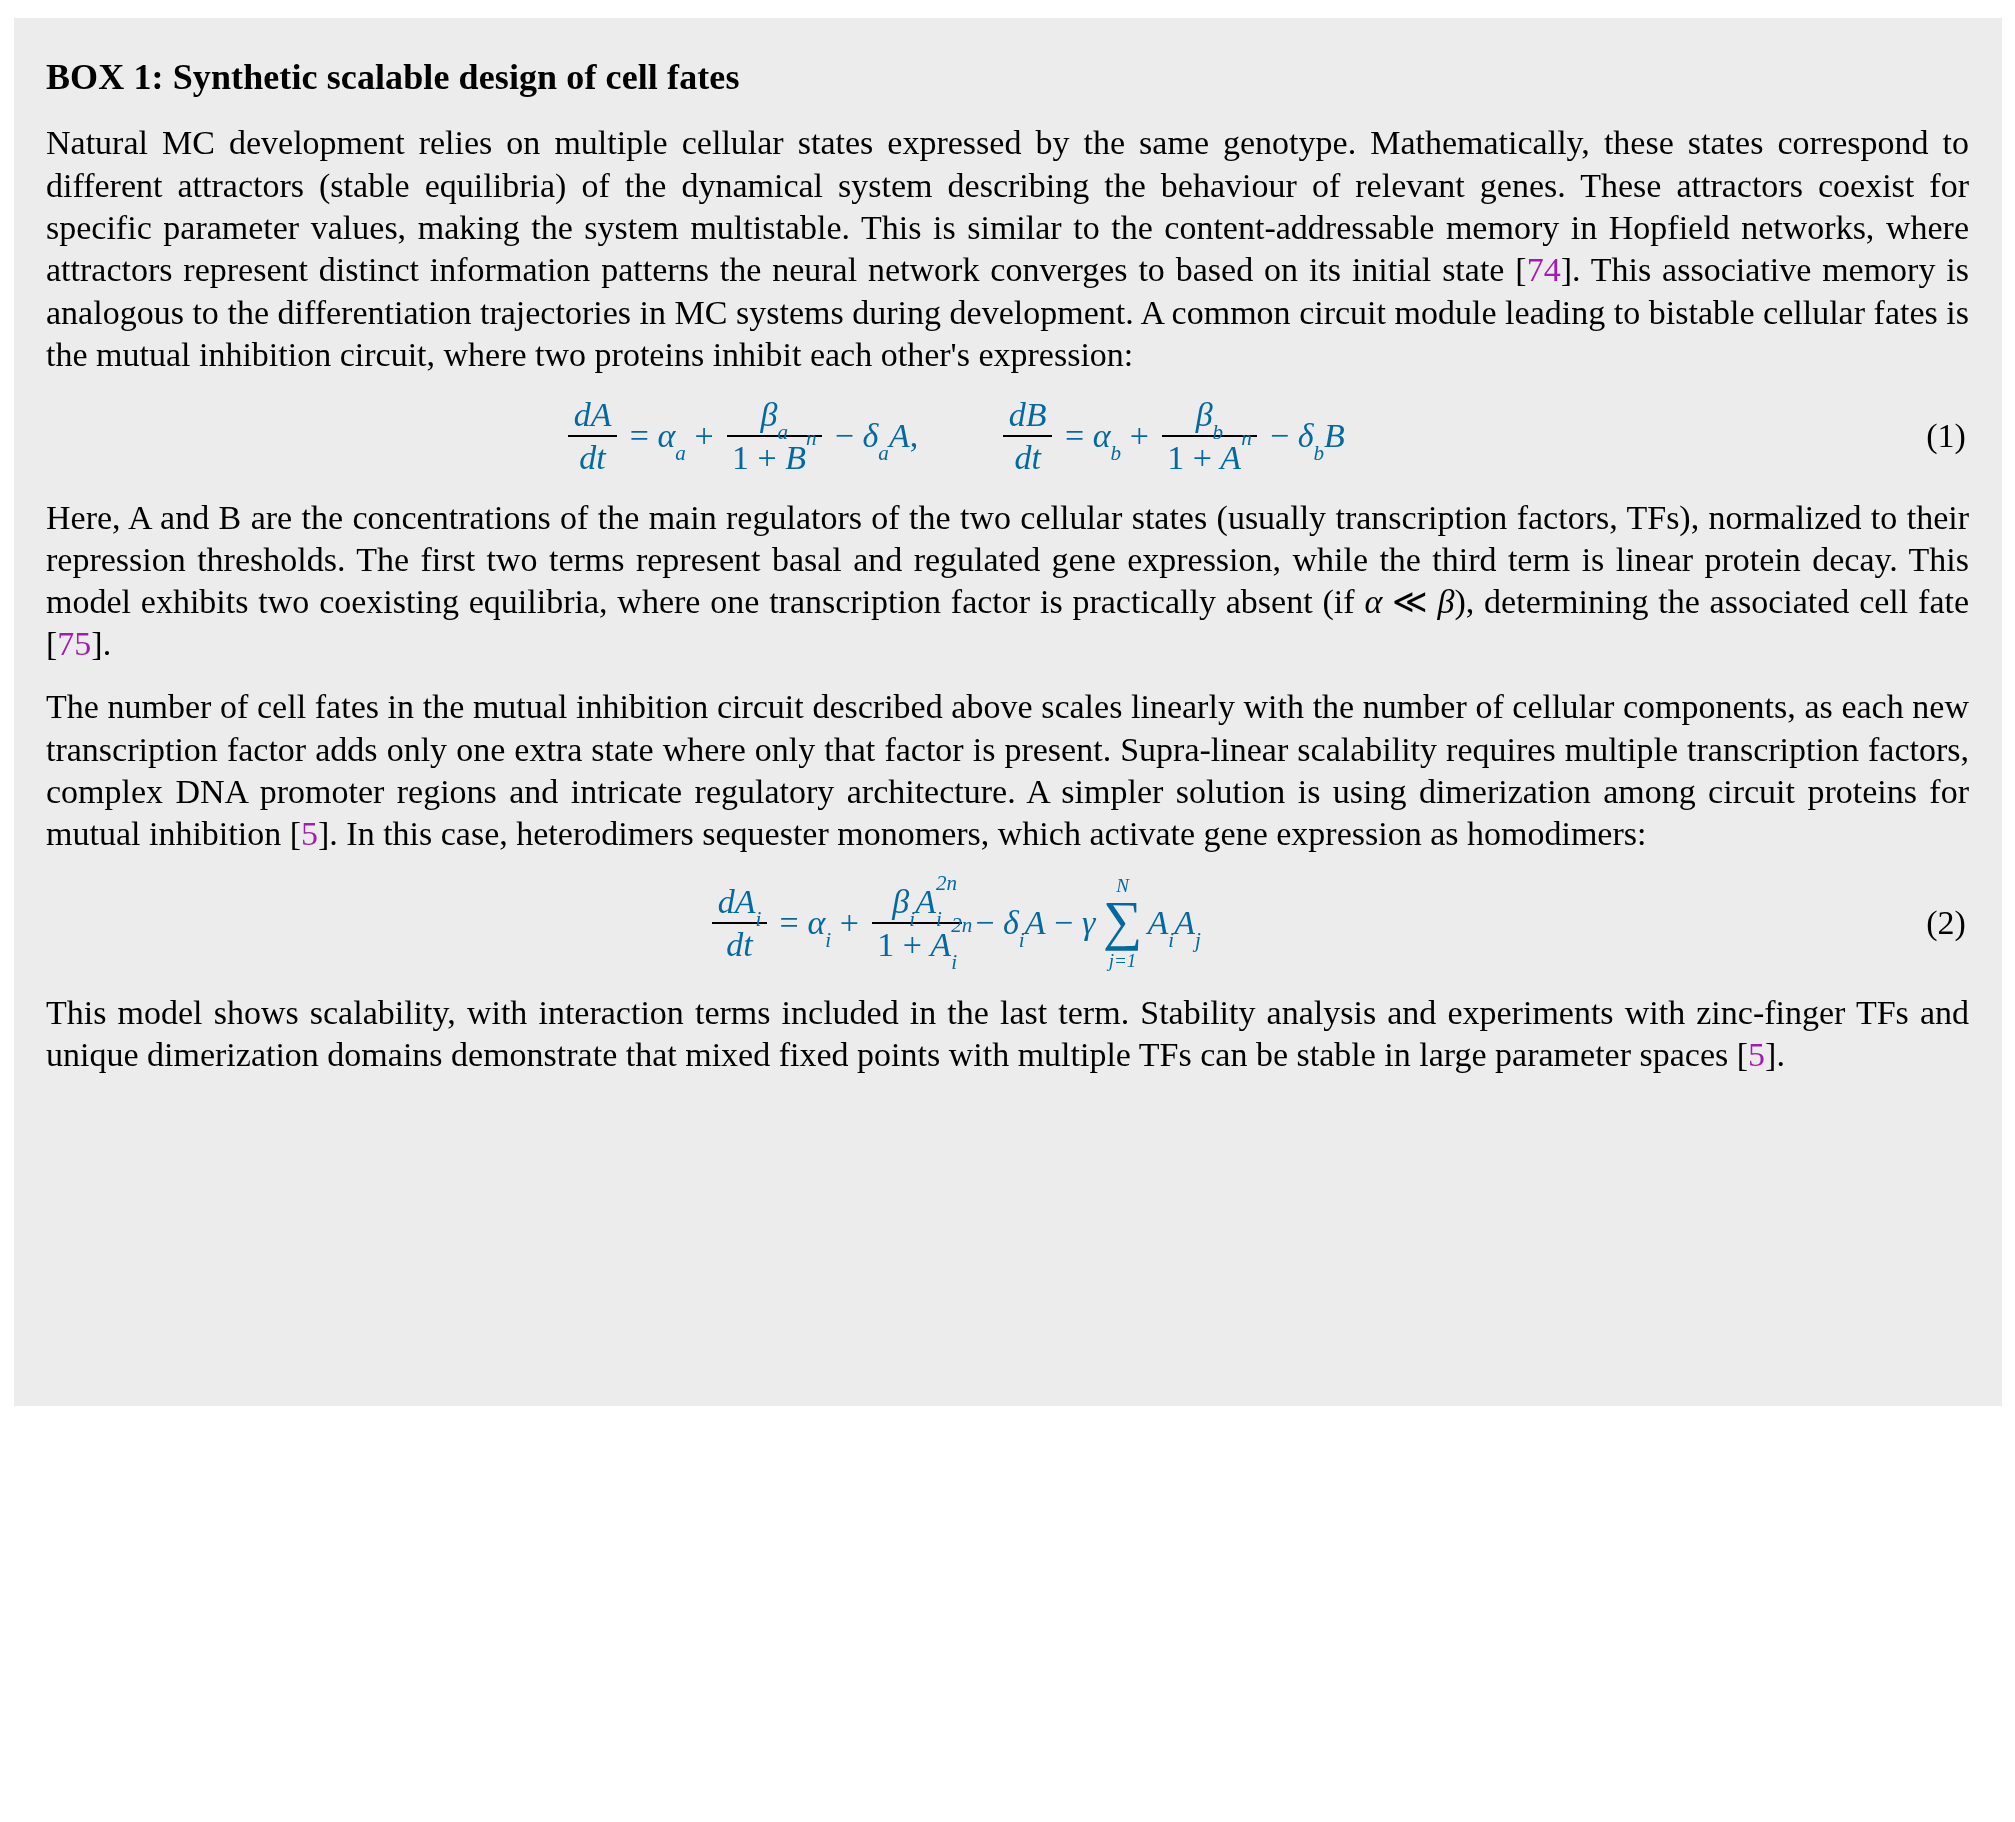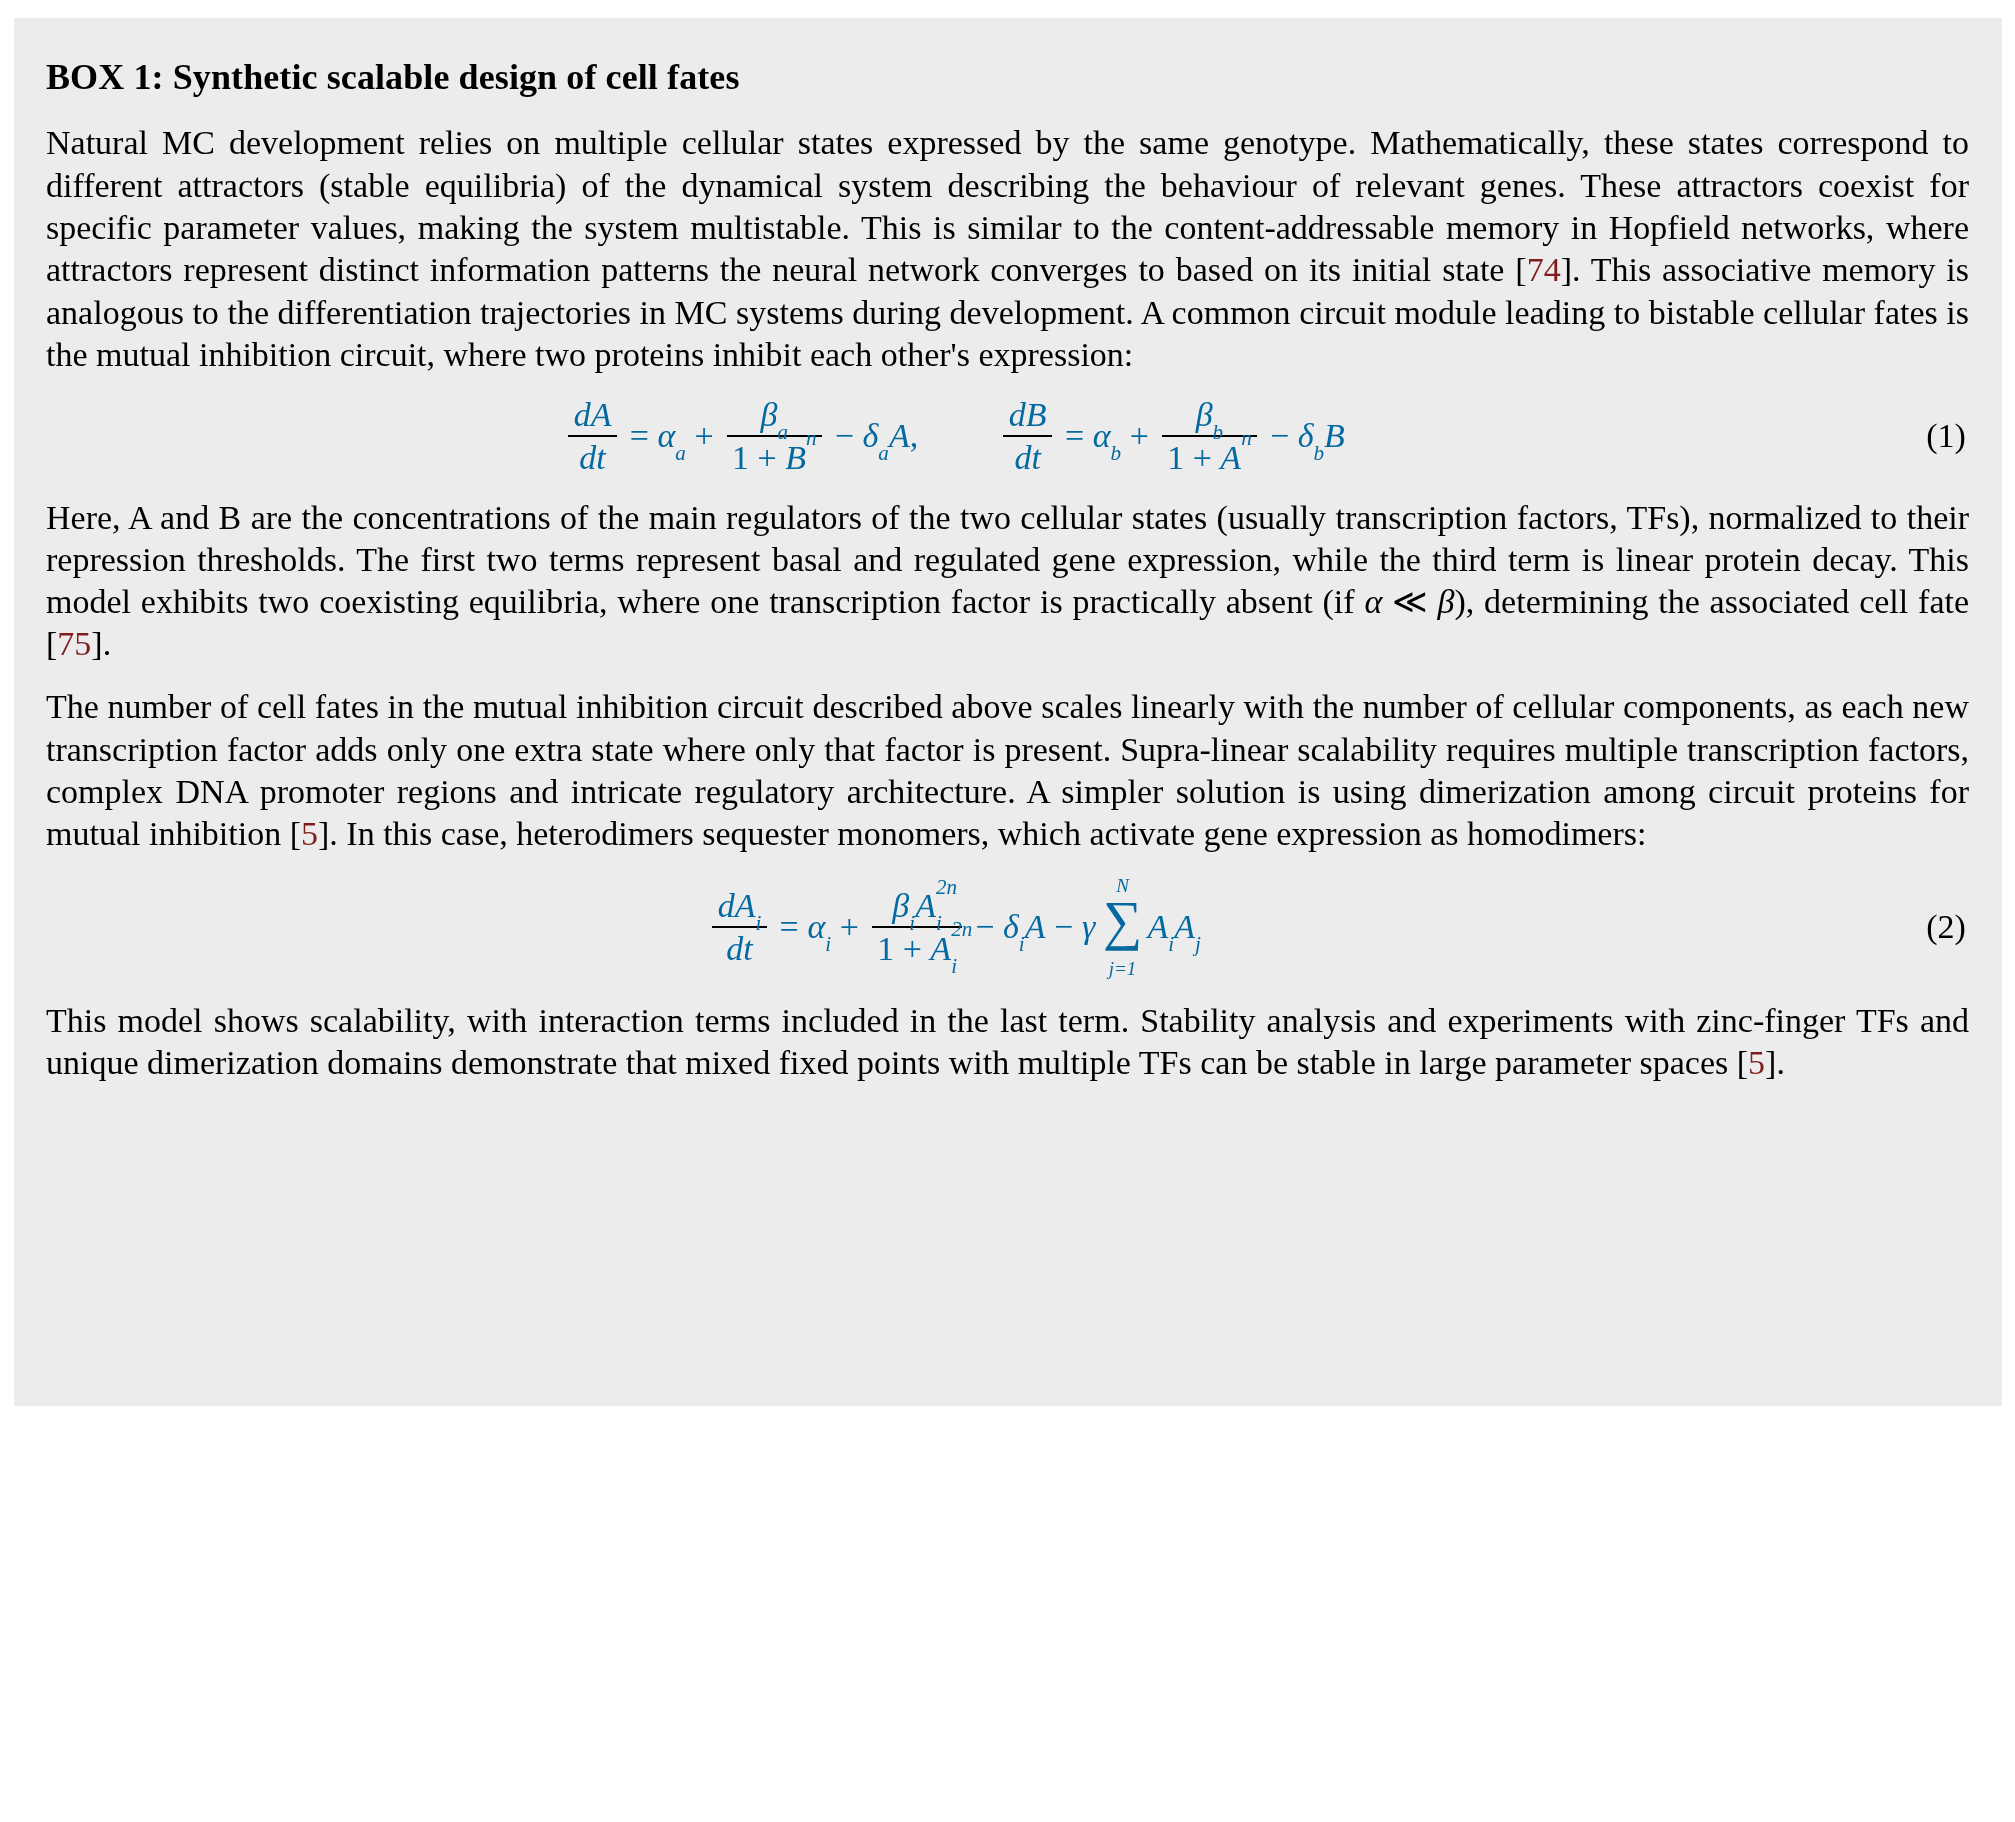--- a/index.html
+++ b/index.html
@@ -44,21 +44,21 @@
     line-height: 1.245;
     color: #000;
     margin: 0 0 20.5px 0;
     text-align: justify;
     text-justify: inter-word;
     hyphens: manual;
   }
   p.para:last-of-type { margin-bottom: 0; }
 
   .cite {
-    color: #7f1d1d;
+    color: #a21caf;
   }
 
   
   .eqrow {
     display: flex;
     align-items: center;
     width: 100%;
     margin: 16px 0 21.6px 0;
   }
   .eqbody {
@@ -129,21 +129,21 @@
     align-items: center;
     justify-content: center;
     margin: 0 5.4px 0 7.6px;
     line-height: 1;
   }
   .sumop .lim {
     font-size: 0.56em;
     font-style: italic;
   }
   .sumop .lim.top { margin-bottom: 1.1px; }
-  .sumop .lim.bot { margin-top: 12px; }
+  .sumop .lim.bot { margin-top: 4px; }
   .sumop .sigma {
     font-size: 1.62em;
     font-style: normal;
     line-height: 0.92;
   }
 
   .gap { display: inline-block; width: 81px; }
 </style>
 </head>
 <body>

